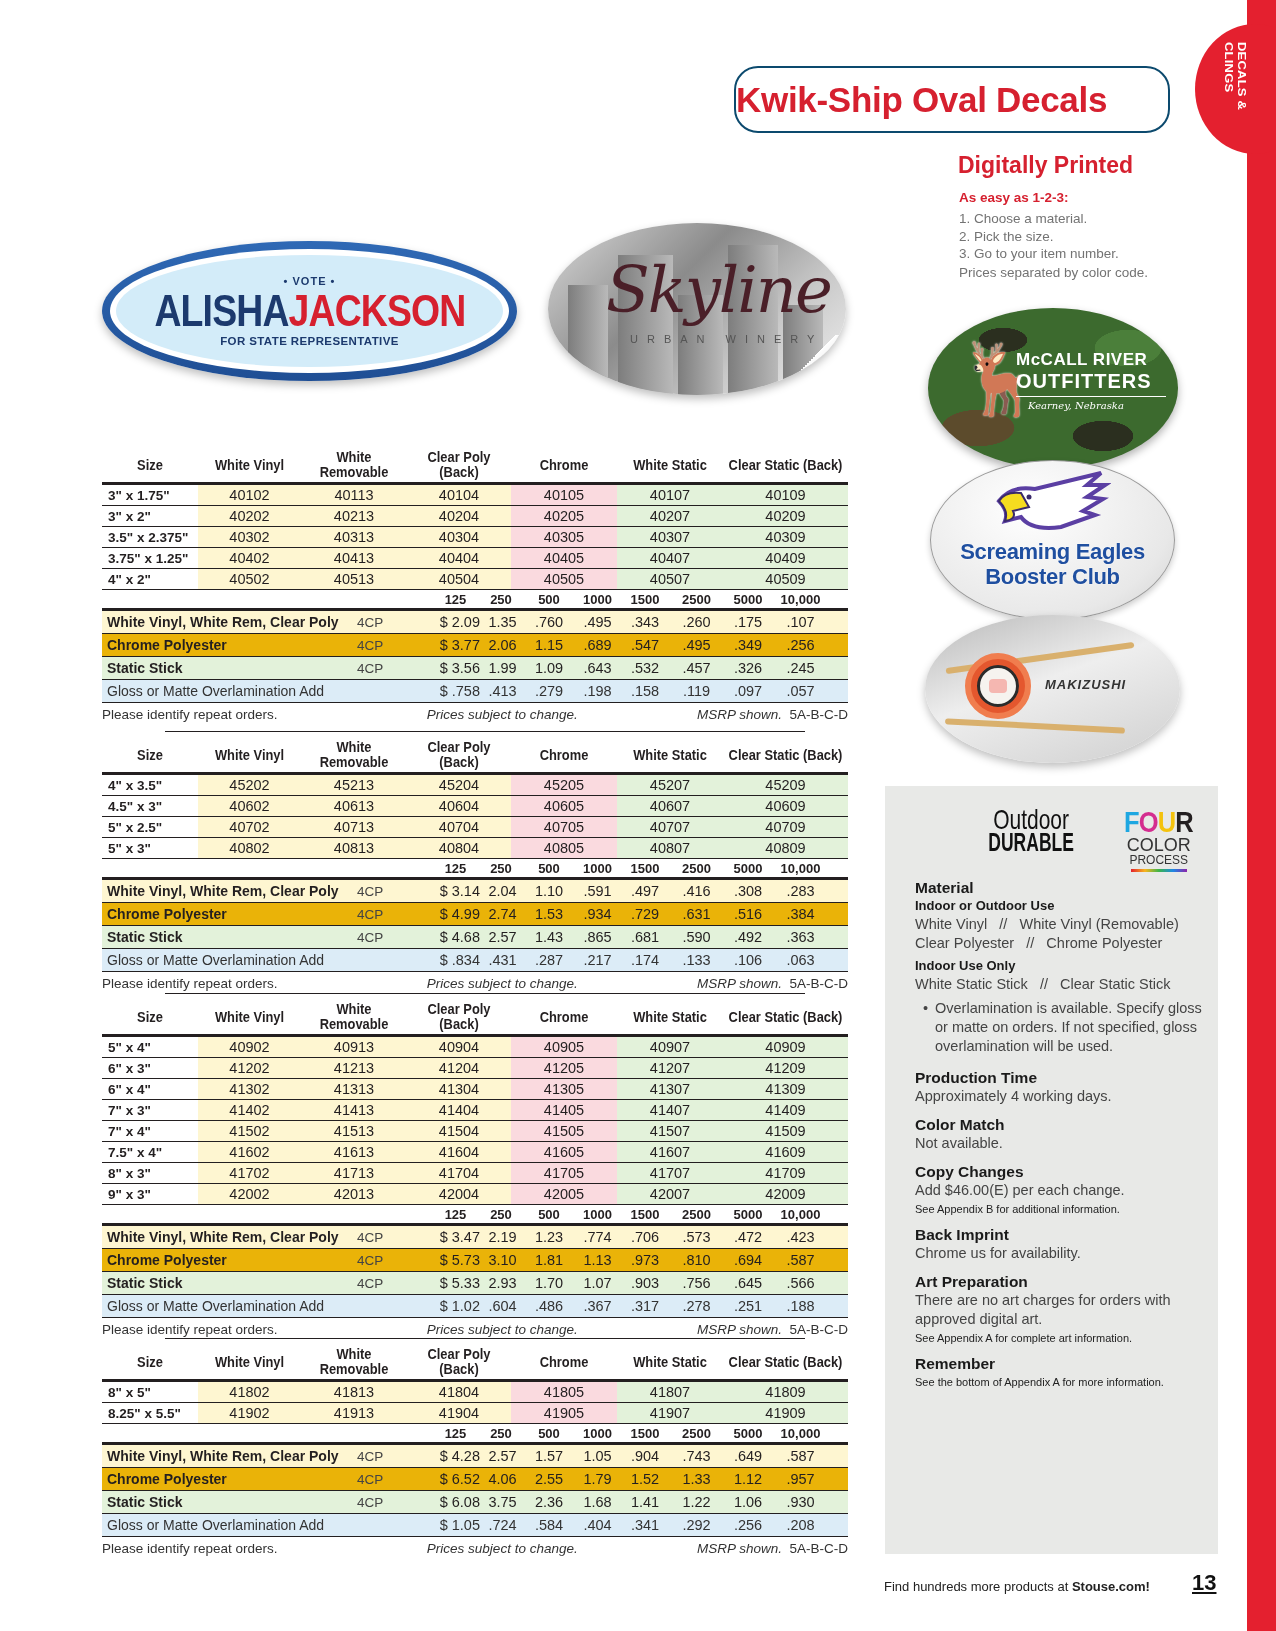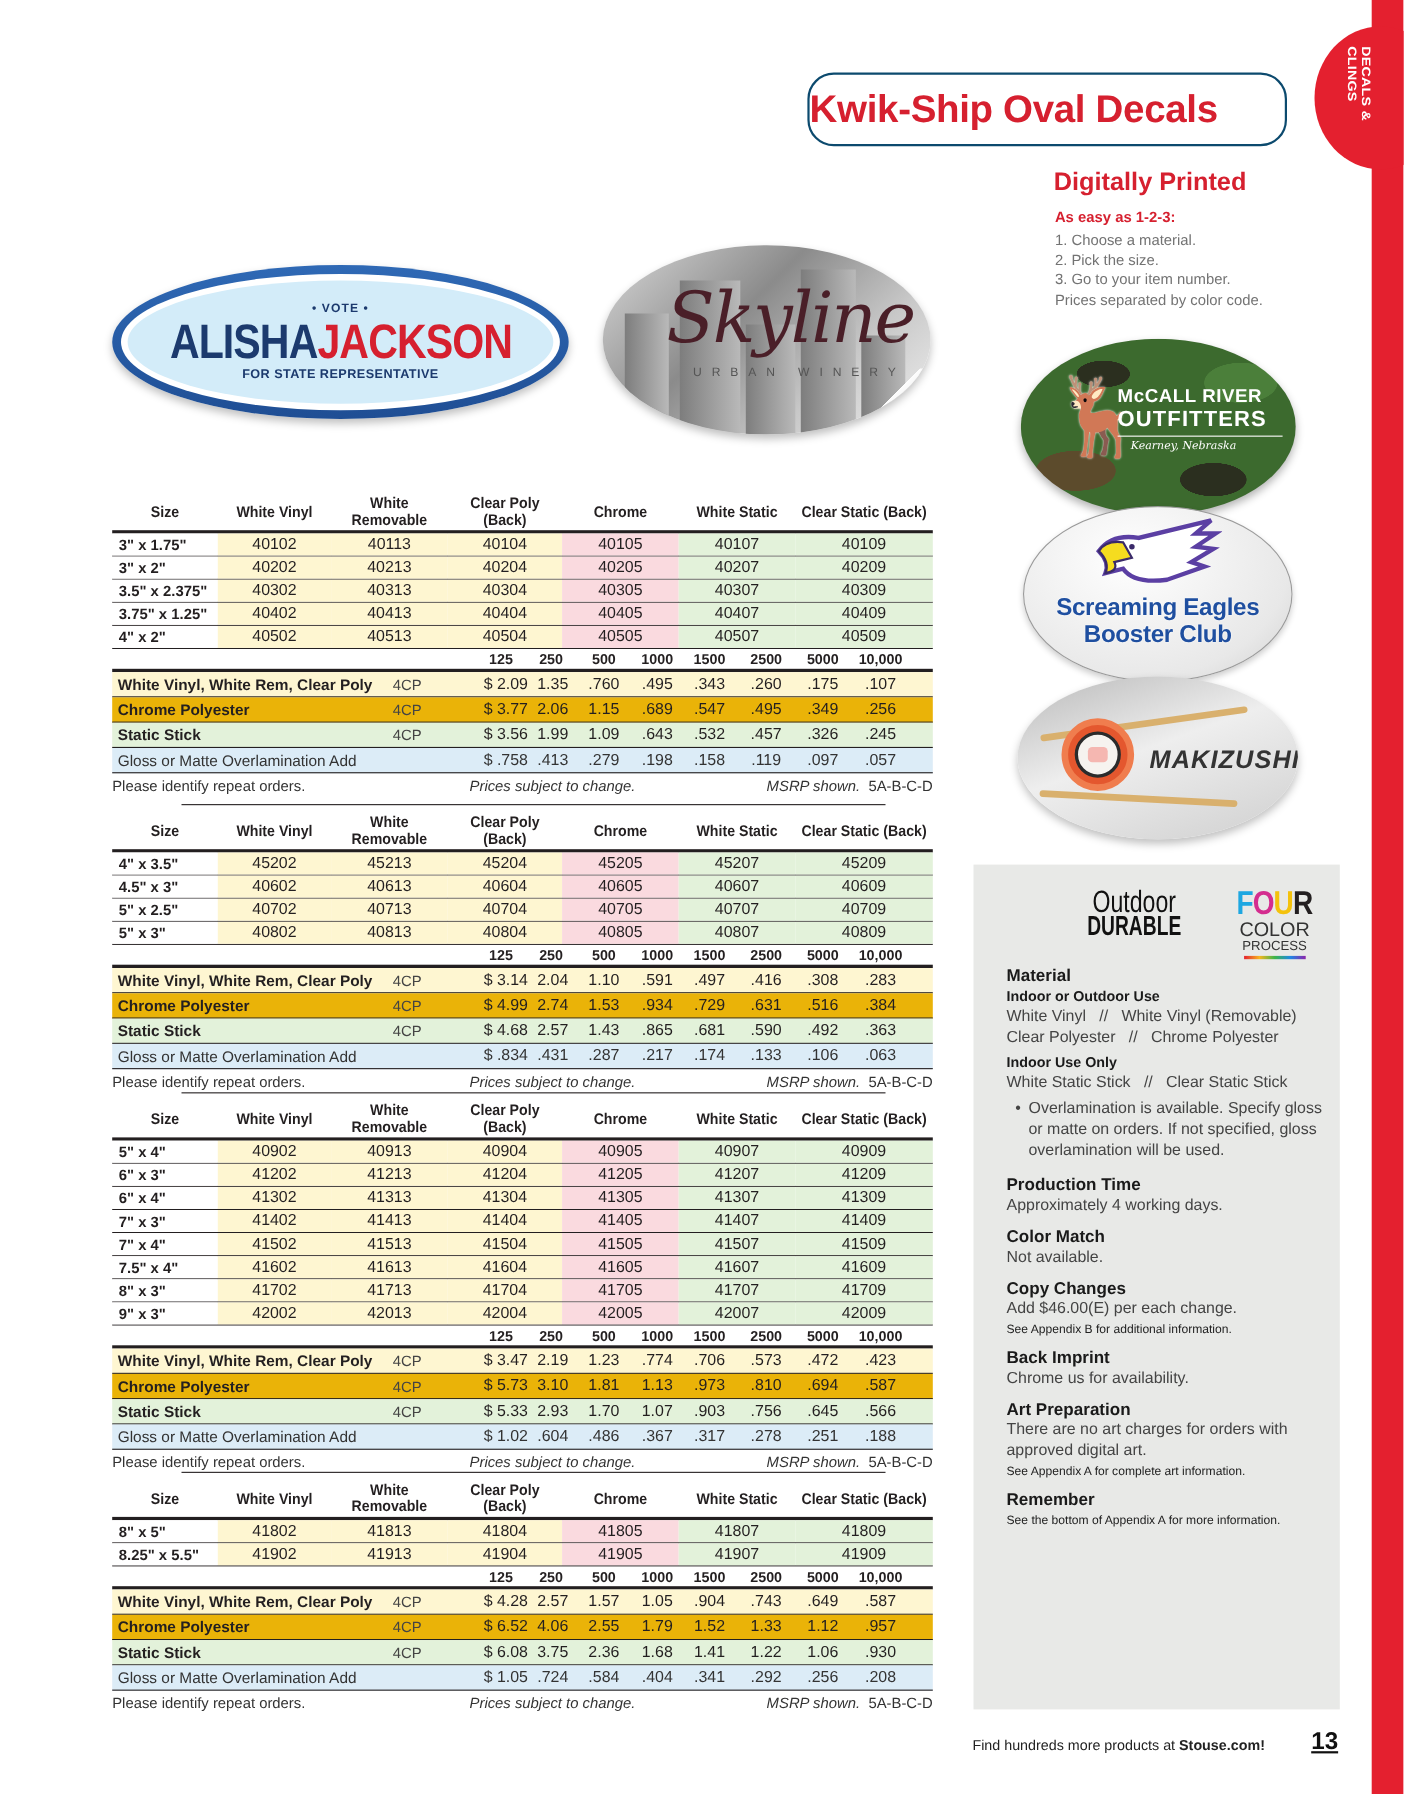--- a/index.html
+++ b/index.html
@@ -69,21 +69,21 @@
 
   .decal-maki { left: 925px; top: 615px; width: 255px; height: 148px; border-radius: 50%;
     background: linear-gradient(160deg, #b9b9b9 0%, #eeeeee 45%, #cfcfcf 100%);
     box-shadow: 0 4px 8px rgba(0,0,0,.25); }
   .maki-stick { position: absolute; height: 6px; background: #d9b06d; border-radius: 3px; }
   .maki-roll { position: absolute; left: 40px; top: 38px; width: 66px; height: 66px; border-radius: 50%;
     background: #e4572e; border: 6px solid #f07d4e; display: flex; align-items: center; justify-content: center; }
   .maki-rice { width: 42px; height: 42px; border-radius: 50%; background: #f6f3ef; border: 3px solid #2b2b2b;
     display: flex; align-items: center; justify-content: center; }
   .maki-crab { width: 18px; height: 14px; background: #f5b7b1; border-radius: 4px; }
-  .maki-text { position: absolute; left: 120px; top: 62px; font-style: italic; font-weight: bold; font-size: 23px;
+  .maki-text { position: absolute; left: 120px; top: 62px; font-style: italic; font-weight: bold; font-size: 13px;
     color: #333; letter-spacing: 1px; }
 
   
   .tblock { position: absolute; left: 102px; width: 746px; font-family: "Liberation Sans", sans-serif; }
   .hdr-rule { height: 1px; background: #231f20; margin-left: 63px; width: 640px; margin-bottom: 6px; }
   .item-grid { display: grid; grid-template-columns: 96px 103px 106px 104px 106px 106px 125px; }
   .head-cell { font-size: 14px; font-weight: bold; text-align: center; line-height: 15px; color: #231f20;
     display: flex; align-items: center; justify-content: center; height: 34px; transform: scaleX(0.92); }
   .head-row { border-bottom: 3px solid #231f20; }
   .irow { height: 21px; border-bottom: 1px solid #231f20; }

